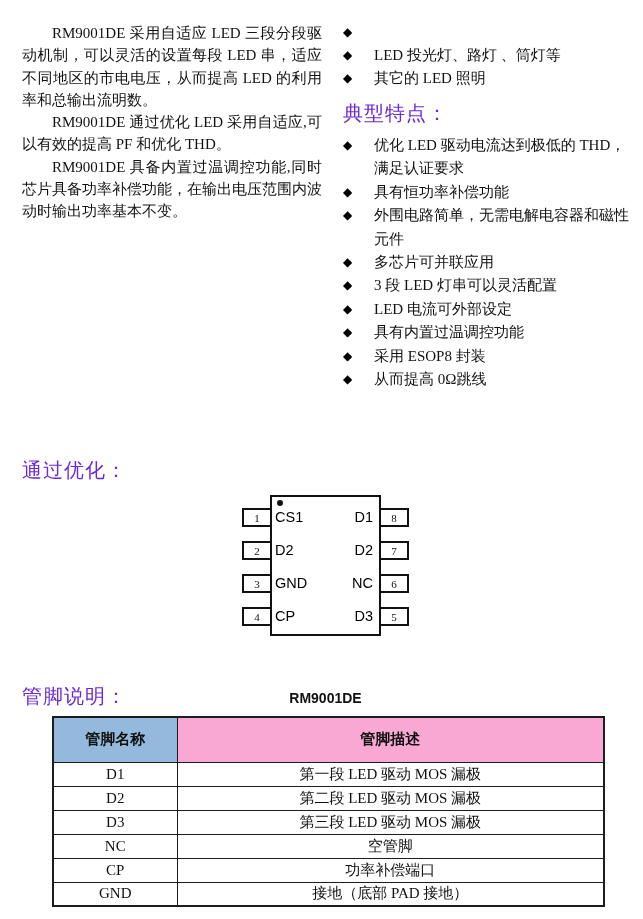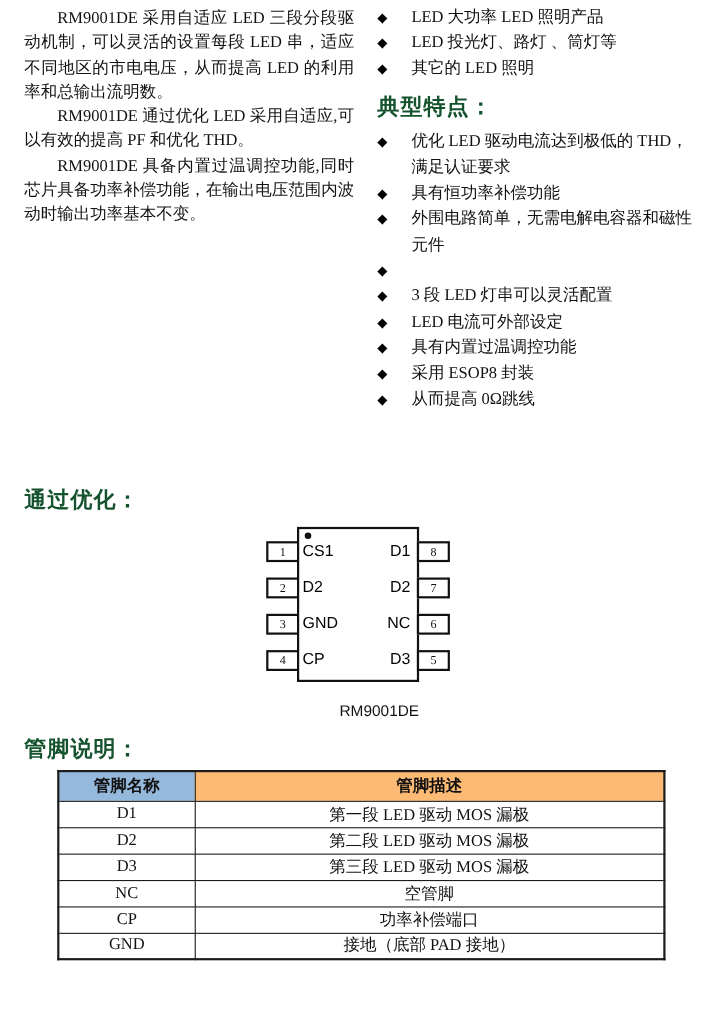--- a/index.html
+++ b/index.html
@@ -4,21 +4,21 @@
 <style>
   * { margin:0; padding:0; box-sizing:border-box; }
   html,body { width:643px; height:919px; }
   body {
     background:#ffffff;
     color:#111;
     font-family:"Liberation Serif", serif;
     position:relative;
     overflow:hidden;
   }
-  .page { position:absolute; inset:0; }
+  .page { position:absolute; inset:0;margin-top:16px; }
 
   
   .intro {
     position:absolute; left:22px; top:6px; width:300px;
     font-size:15px; line-height:22.3px;
     text-align:justify;
   }
   .intro p { text-indent:2em; }
 
   
@@ -30,21 +30,21 @@
   .bullet {
     flex:0 0 31px; font-size:12px; line-height:inherit;
     color:#000;
   }
   .btext { flex:1; }
 
   
   .h-bold {
     position:absolute;
     font-family:"Liberation Sans", sans-serif;
-    font-weight:bold; font-size:20px; color:#14532d;
+    font-weight:normal; font-size:20px; color:#6d28d9;
     letter-spacing:1px;
   }
   .h-features { left:343px; top:84px; }
   .features {
     position:absolute; left:343px; top:118px; width:292px;
     font-size:15px; line-height:23.4px;
   }
 
   
   .h-pindef { left:22px; top:441px; }
@@ -67,56 +67,55 @@
     display:flex; align-items:center; justify-content:center;
     font-size:11px; font-family:"Liberation Serif", serif;
   }
   .plabels {
     font-family:"Liberation Sans", sans-serif; font-size:14.5px; color:#000;
   }
   .plabels-left { left:275px; width:60px; }
   .plabels-right { left:303px; width:74px; text-align:right; padding-right:4px; }
   .plabel-row { height:19px; line-height:19px; }
   .chip-caption {
-    position:absolute; left:270px; top:638px; width:111px;
-    text-align:right; font-family:"Liberation Sans", sans-serif;
-    font-size:14px; font-weight:normal; color:#111;
+    position:absolute; left:270px; top:674px; width:111px;
+    text-align:center; font-family:"Liberation Sans", sans-serif;
+    font-size:14px; font-weight:bold; color:#111;
   }
 
   
   .h-pindesc { left:22px; top:667px; }
   table.pin-table {
     position:absolute; left:52px; top:700px; width:551px;
     border-collapse:collapse; table-layout:fixed;
     font-size:15px;
     border:2px solid #1c1c1c;
   }
   .pin-table th, .pin-table td {
     border:1.5px solid #1c1c1c; text-align:center; padding:0;
   }
   .pin-table th {
-    height:27px; font-weight:bold; font-size:15px;
+    height:45px; font-weight:bold; font-size:15px;
   }
   .pin-table td { height:24px; }
 </style>
 </head>
 <body>
 
 <div class="page">
 
   <div class="intro">
     <p>RM9001DE 采用自适应 LED 三段分段驱动机制，可以灵活的设置每段 LED 串，适应不同地区的市电电压，从而提高 LED 的利用率和总输出流明数。</p>
     <p>RM9001DE 通过优化 LED 采用自适应,可以有效的提高 PF 和优化 THD。</p>
     <p>RM9001DE 具备内置过温调控功能,同时芯片具备功率补偿功能，在输出电压范围内波动时输出功率基本不变。</p>
   </div>
 
   <div class="apps">
       <div class="bullet-row">
         <span class="bullet">◆</span>
-        <span class="btext">LED 大功率 LED 照明产品</span>
       </div>
       <div class="bullet-row">
         <span class="bullet">◆</span>
         <span class="btext">LED 投光灯、路灯 、筒灯等</span>
       </div>
       <div class="bullet-row">
         <span class="bullet">◆</span>
         <span class="btext">其它的 LED 照明</span>
       </div>
     </div>
@@ -130,20 +129,21 @@
       <div class="bullet-row">
         <span class="bullet">◆</span>
         <span class="btext">具有恒功率补偿功能</span>
       </div>
       <div class="bullet-row">
         <span class="bullet">◆</span>
         <span class="btext">外围电路简单，无需电解电容器和磁性元件</span>
       </div>
       <div class="bullet-row">
         <span class="bullet">◆</span>
+        <span class="btext">多芯片可并联应用</span>
       </div>
       <div class="bullet-row">
         <span class="bullet">◆</span>
         <span class="btext">3 段 LED 灯串可以灵活配置</span>
       </div>
       <div class="bullet-row">
         <span class="bullet">◆</span>
         <span class="btext">LED 电流可外部设定</span>
       </div>
       <div class="bullet-row">
@@ -195,21 +195,21 @@
   <div class="h-bold h-pindesc">管脚说明：</div>
 
   <table class="pin-table">
     <colgroup>
         <col style="width: 124px;">
         <col style="width: 427px;">
       </colgroup>
     <thead>
         <tr>
           <th style="background: rgb(149, 185, 220);">管脚名称</th>
-          <th style="background: #fdba74;">管脚描述</th>
+          <th style="background: #f9a8d4;">管脚描述</th>
         </tr>
       </thead>
     <tbody>
         <tr>
           <td>D1</td>
           <td>第一段 LED 驱动 MOS 漏极</td>
         </tr>
         <tr>
           <td>D2</td>
           <td>第二段 LED 驱动 MOS 漏极</td>

